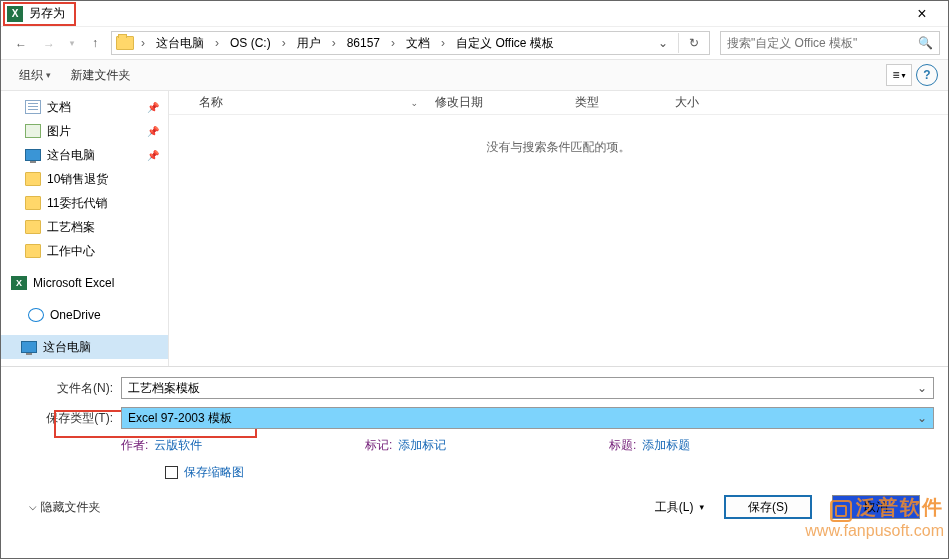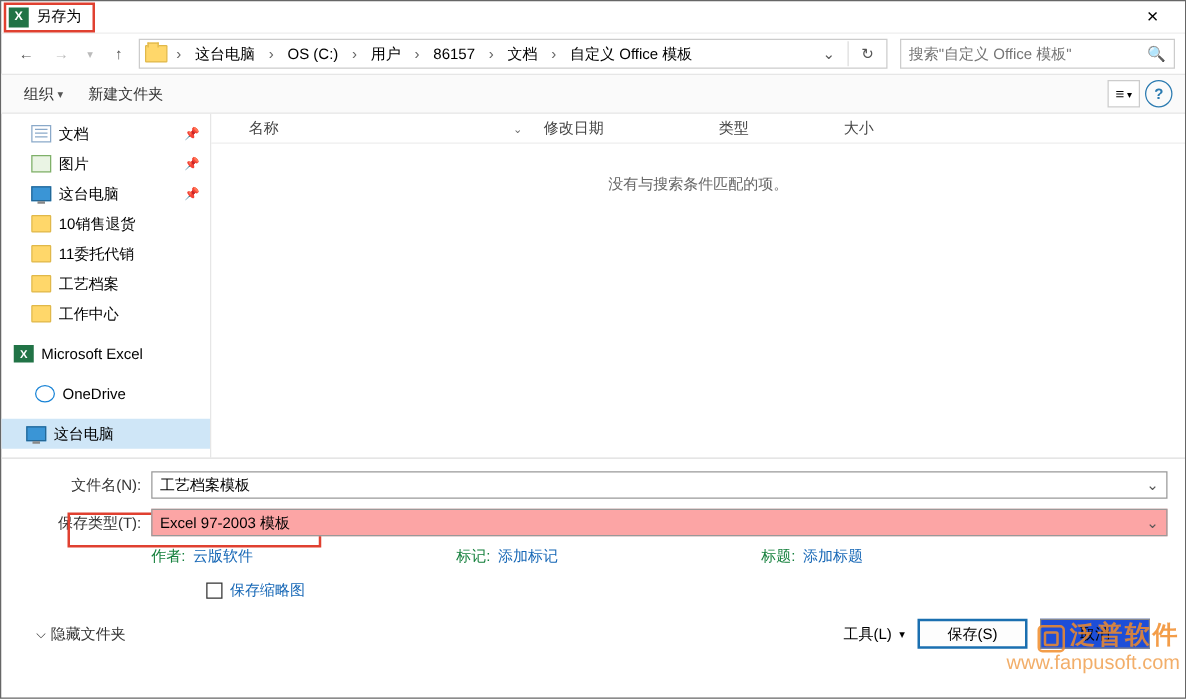--- a/index.html
+++ b/index.html
@@ -48,35 +48,35 @@
 .fcol{padding:0 8px;color:#444;border-right:1px solid transparent;cursor:pointer}
 .fcol.name{width:236px;display:flex;align-items:center;gap:6px}
 .fcol.date{width:140px}
 .fcol.type{width:100px}
 .fcol .sort{font-size:9px;color:#666}
 .empty{text-align:center;color:#666;margin-top:24px}
 .bottom{border-top:1px solid #ddd;padding:10px 14px 10px 14px}
 .frow{display:flex;align-items:center;margin-bottom:8px}
 .flabel{width:106px;text-align:right;padding-right:8px;color:#333}
 .fcombo{flex:1;height:22px;border:1px solid #999;background:#fff;display:flex;align-items:center;padding:0 6px;position:relative}
-.fcombo.grey{background:#fca5a5}
+.fcombo.grey{background:#7dd3fc}
 .fcombo .dd{margin-left:auto;color:#555;cursor:pointer}
 .type-hl{position:absolute;left:53px;top:43px;width:203px;height:28px;border:2px solid #e04030;pointer-events:none}
 .bottom{position:relative}
 .metarow{display:flex;padding-left:106px;gap:10px;margin-top:6px;margin-bottom:10px}
 .metagrp{display:flex;gap:6px;width:234px}
-.metagrp .ml{color:#15803d}
+.metagrp .ml{color:#701a75}
 .metagrp .mv{color:#1667b6;cursor:pointer}
 .thumbrow{padding-left:150px;display:flex;align-items:center;gap:6px;margin-bottom:14px}
 .cb{width:13px;height:13px;border:1px solid #333;cursor:pointer}
 .thumbrow .lbl{color:#1667b6}
 .footer{display:flex;align-items:center;padding:0 14px 0 14px}
 .hidef{display:flex;align-items:center;gap:4px;color:#333;cursor:pointer}
 .hidef .chev{font-size:10px}
-.footer .r{margin-left:auto;display:flex;align-items:center;gap:10px}
+.footer .r{margin-left:auto;display:flex;align-items:center;gap:20px}
 .toolsdd{display:flex;align-items:center;gap:6px;cursor:pointer}
 .btn{width:88px;height:24px;border:1px solid #888;background:#1d4ed8;cursor:pointer;font-size:12px}
 .btn.primary{border:2px solid #1a6fb0;background:#fdfdfd}
 .watermark{position:absolute;right:4px;bottom:18px;text-align:right;pointer-events:none;opacity:0.85}
 .watermark .t1{color:#f28c2a;font-size:20px;font-weight:bold;letter-spacing:2px}
 .watermark .t2{color:#f0a050;font-size:16px}
 .watermark .logo{width:22px;height:22px;border:2px solid #f28c2a;border-radius:4px;display:inline-block;vertical-align:middle;margin-right:4px;position:relative}
 .watermark .logo::before{content:"";position:absolute;inset:3px;border:2px solid #f28c2a;border-radius:2px}
 </style>
 </head>

